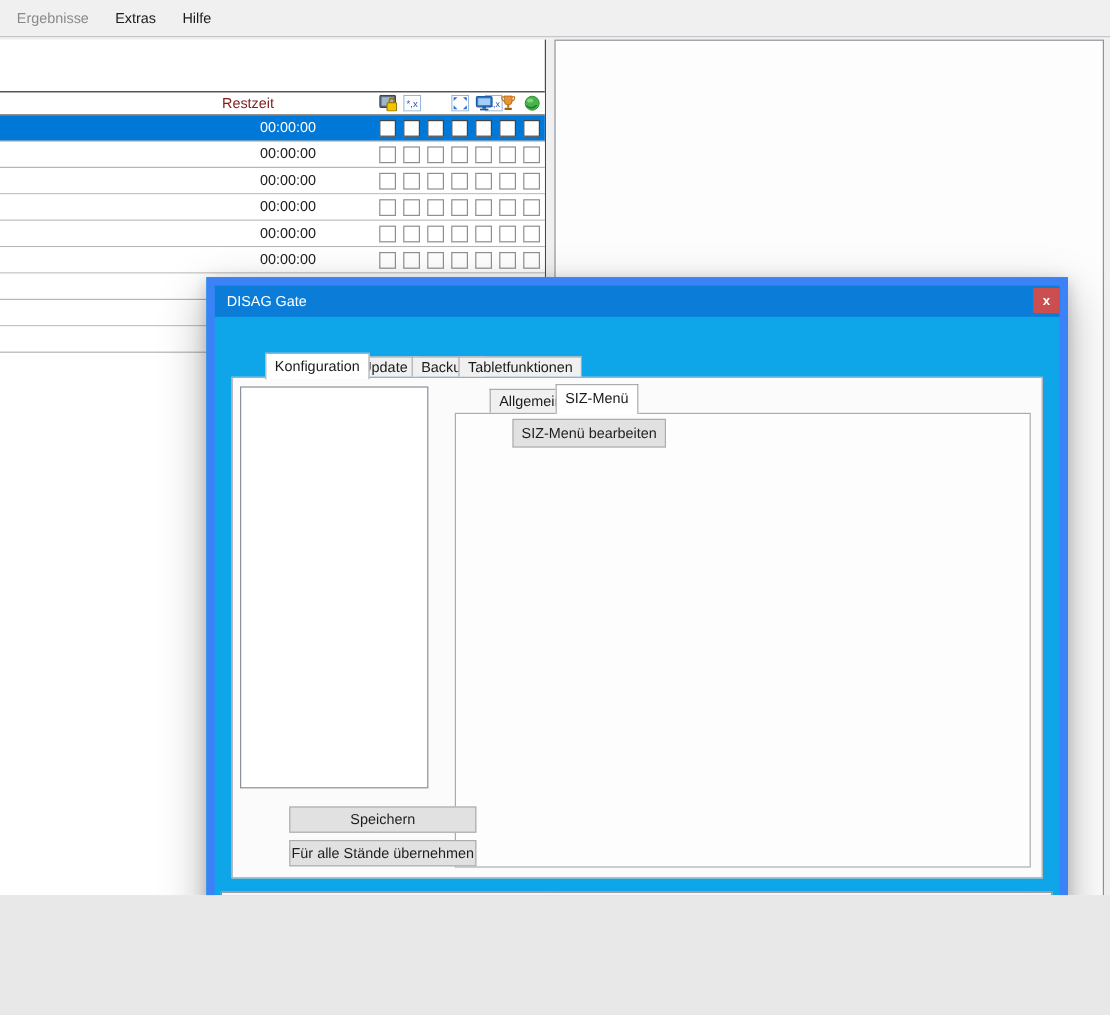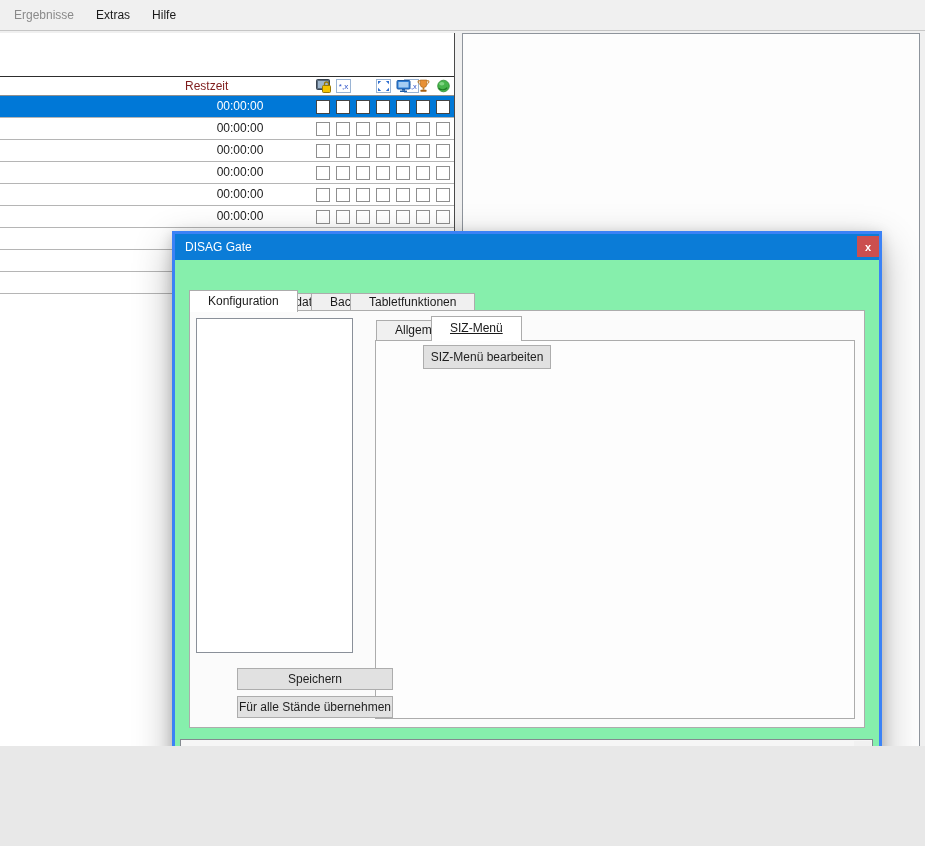--- a/index.html
+++ b/index.html
@@ -28,44 +28,44 @@
   .icell{position:absolute;top:1px;width:20px;height:16px;display:flex;align-items:center;justify-content:center;}
   #tbody{position:absolute;left:0;top:96px;width:454px;z-index:1;}
   .trow{position:relative;width:454px;height:22px;border-bottom:1px solid #b5b5b5;box-sizing:border-box;background:#fff;}
   .trow.sel{background:#0078d7;color:#fff;}
   .tcell{position:absolute;left:185px;top:0;width:110px;height:21px;line-height:21px;text-align:center;}
   .cbcell{position:absolute;top:0;width:20px;height:21px;display:flex;align-items:center;justify-content:center;}
   .cb{width:12px;height:12px;background:#fff;border:1px solid #8f8f8f;display:inline-block;}
   .sel .cb{border-color:#444;}
 
   
-  #dialog{position:absolute;left:172px;top:231px;width:704px;height:555px;background:#86efac;
-          border:3px solid #3b82f6;box-sizing:content-box;z-index:10;
+  #dialog{position:absolute;left:172px;top:231px;width:704px;height:555px;background:#0ea5e9;
+          border:7px solid #3b82f6;box-sizing:content-box;z-index:10;
           box-shadow:0 14px 36px rgba(0,0,0,.30),0 3px 12px rgba(0,0,0,.18);}
   #titlebar{position:absolute;left:0;top:0;width:100%;height:26px;background:#0b7cd7;display:flex;align-items:center;}
   #dialog-title{color:#fff;padding-left:10px;font-size:12px;}
   #close-button{position:absolute;right:0;top:2px;width:22px;height:21px;background:#cb4f4f;color:#fff;
                 display:flex;align-items:center;justify-content:center;font-weight:bold;font-size:11px;cursor:default;}
 
   .tab{position:absolute;background:#f0f0f0;border:1px solid #acacac;border-bottom:none;
-       padding:0 18px;text-align:center;box-sizing:border-box;cursor:default;}
+       padding:0 7px;text-align:center;box-sizing:border-box;cursor:default;margin-left:28px;}
   .tab.inactive{top:59px;height:17px;line-height:16px;}
   .tab.active{background:#fff;z-index:3;}
   #tab-konfiguration{left:14px;top:56px;height:22px;line-height:20px;}
   #tab-update{left:86px;}
   #tab-backups{left:136px;}
   #tab-tabletfunktionen{left:175px;}
   #outer-panel{position:absolute;left:14px;top:76px;width:676px;height:418px;background:#fbfbfb;
                border:1px solid #acacac;box-sizing:border-box;z-index:1;}
 
   #stand-listbox{position:absolute;left:21px;top:84px;width:157px;height:335px;background:#fff;
                  border:1px solid #8a9099;box-sizing:border-box;z-index:2;}
 
   #tab-allgemein{left:201px;top:86px;height:20px;line-height:18px;z-index:2;}
-  #tab-siz-menu{left:256px;top:82px;height:25px;line-height:22px;z-index:3;text-decoration:underline;}
+  #tab-siz-menu{left:256px;top:82px;height:25px;line-height:22px;z-index:3;}
   #inner-panel{position:absolute;left:200px;top:106px;width:480px;height:379px;background:#fdfdfd;
                border:1px solid #acacac;box-sizing:border-box;z-index:2;}
 
   .btn{position:absolute;background:#e1e1e1;border:1px solid #adadad;box-sizing:border-box;
        text-align:center;color:#1e1e1e;cursor:default;margin-left:40px;}
   #siz-edit-button{left:208px;top:111px;width:128px;height:24px;line-height:22px;z-index:4;}
   #save-button{left:22px;top:434px;width:156px;height:22px;line-height:20px;z-index:2;}
   #apply-all-button{left:22px;top:462px;width:156px;height:22px;line-height:20px;z-index:2;}
 
   #log-textbox{position:absolute;left:5px;top:505px;width:693px;height:47px;background:#f6f6f6;

